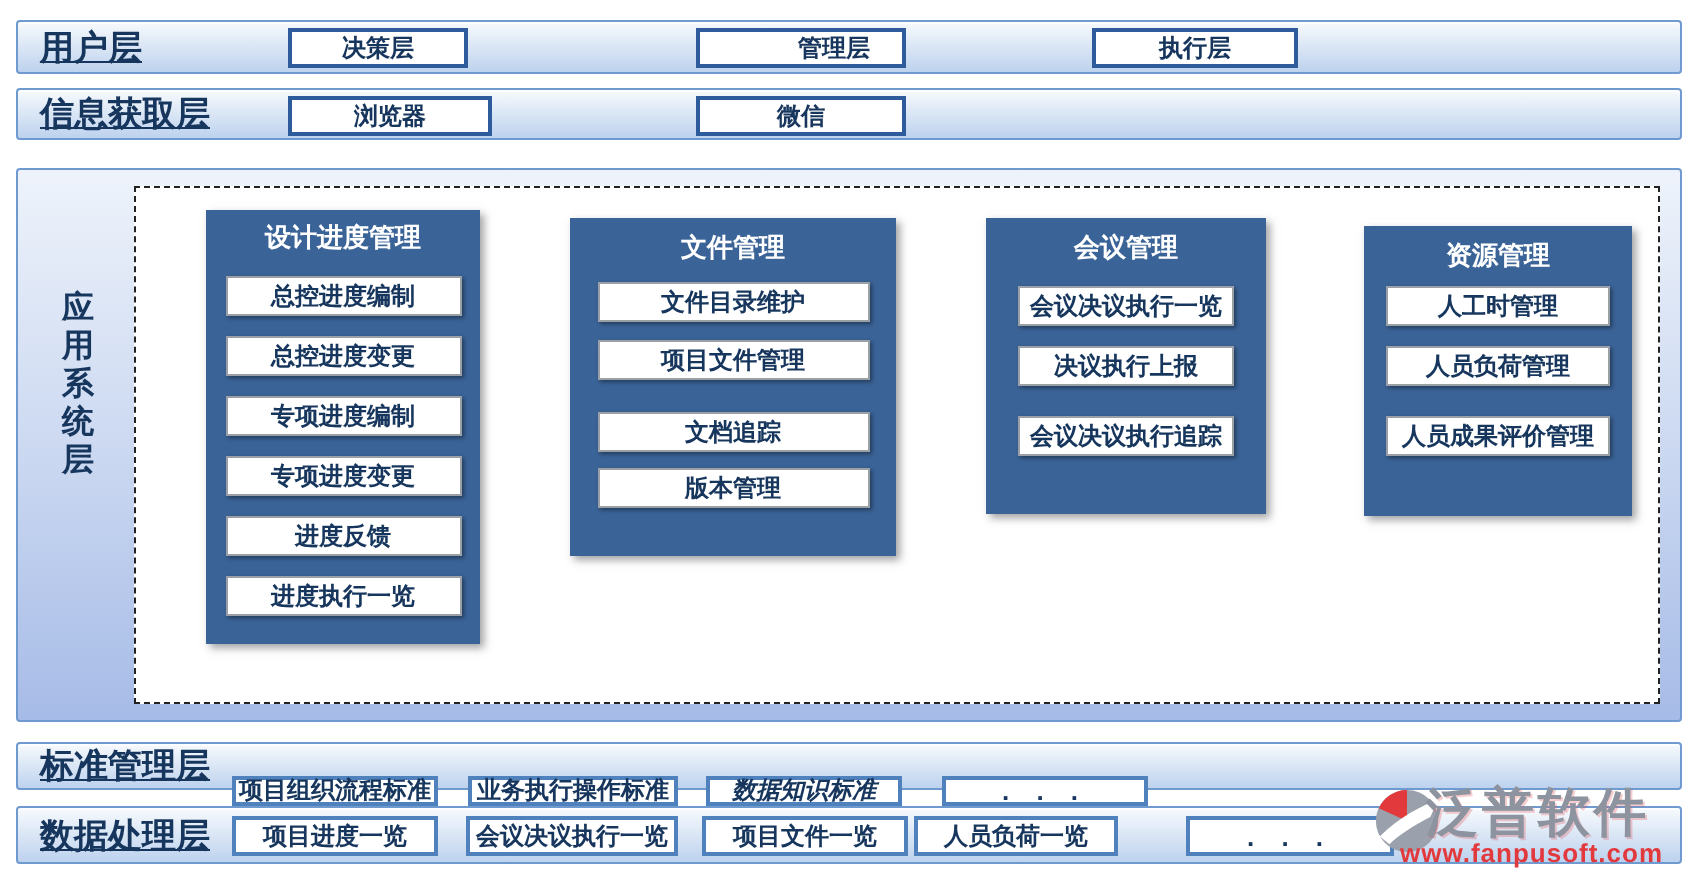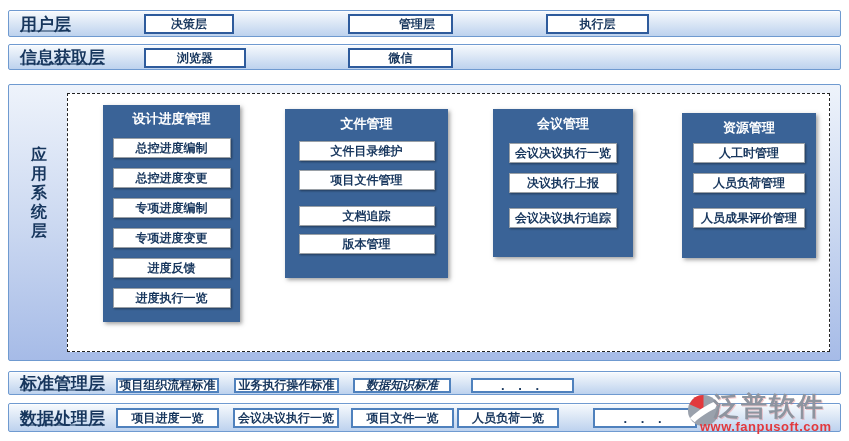--- a/index.html
+++ b/index.html
@@ -15,21 +15,21 @@
   #band-info{top:44px;height:26px;}
   #band-standard{top:371px;height:24px;}
   #band-data{top:403px;height:29px;}
 
   .band-label{position:absolute;left:11px;top:50%;transform:translateY(-50%);
               font-size:17px;font-weight:bold;color:#17365d;white-space:nowrap;text-decoration:underline;}
 
   .bbtn{position:absolute;background:#fff;display:flex;align-items:center;justify-content:center;
         font-size:12px;font-weight:bold;color:#17365d;box-sizing:border-box;white-space:nowrap;}
   .band-top .bbtn{border:2px solid #2e5b9c;height:20px;top:3px;}
-  #band-standard .bbtn{border:2px solid #4f81bd;height:15px;top:6px;}
+  #band-standard .bbtn{border:2px solid #4f81bd;height:15px;top:16px;}
   #band-data .bbtn{border:2px solid #4f81bd;height:20px;top:4px;}
 
   #band-user .b0{left:135px;width:90px;} #band-user .b1{left:339px;width:105px;padding-left:33px;}
   #band-user .b2{left:537px;width:103px;}
   #band-info .b0{left:135px;width:102px;} #band-info .b1{left:339px;width:105px;}
   #band-standard .b0{left:107px;width:103px;} #band-standard .b1{left:225px;width:105px;}
   #band-standard .b2{left:344px;width:98px;font-style:italic;}  #band-standard .b3{left:462px;width:103px;}
   #band-data .b0{left:107px;width:103px;} #band-data .b1{left:224px;width:106px;}
   #band-data .b2{left:342px;width:103px;} #band-data .b3{left:448px;width:102px;}
   #band-data .b4{left:584px;width:104px;}

